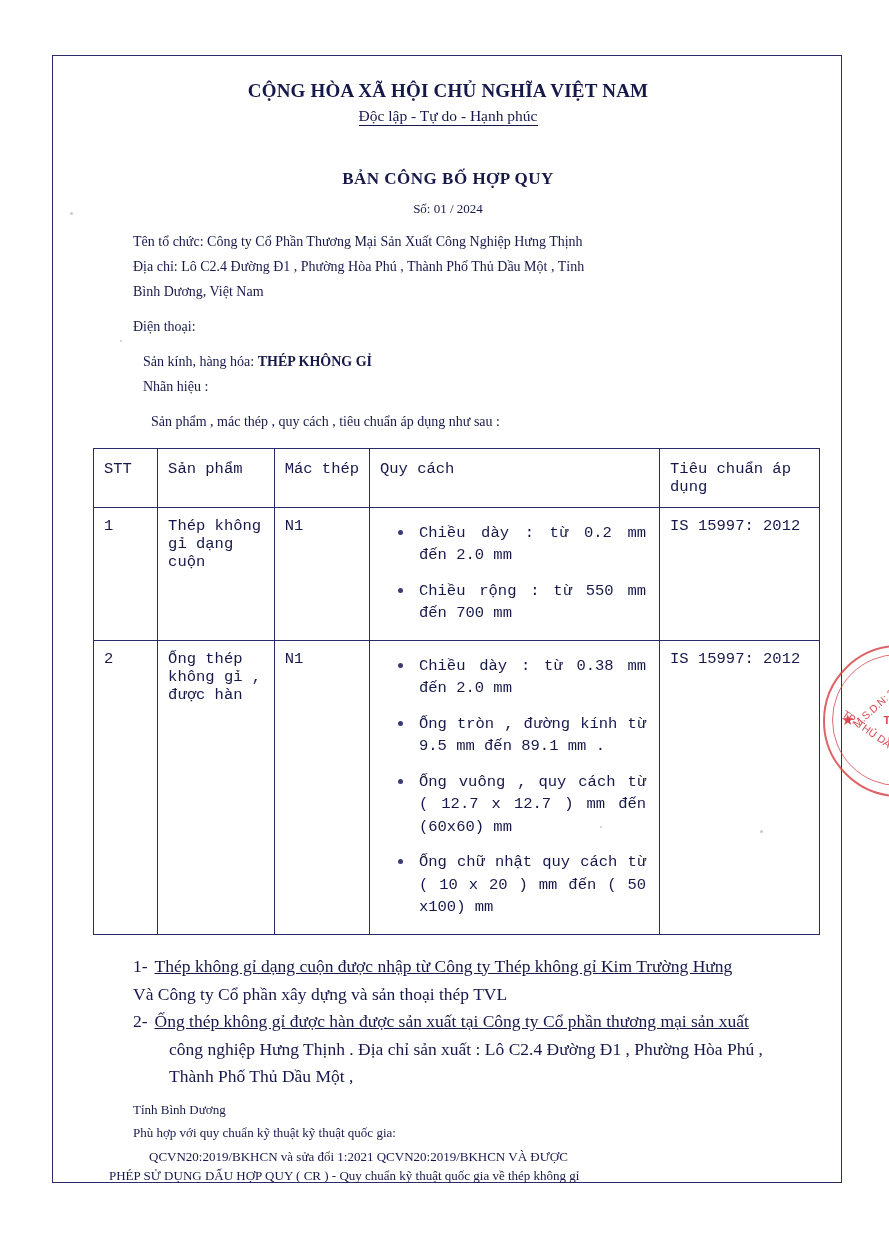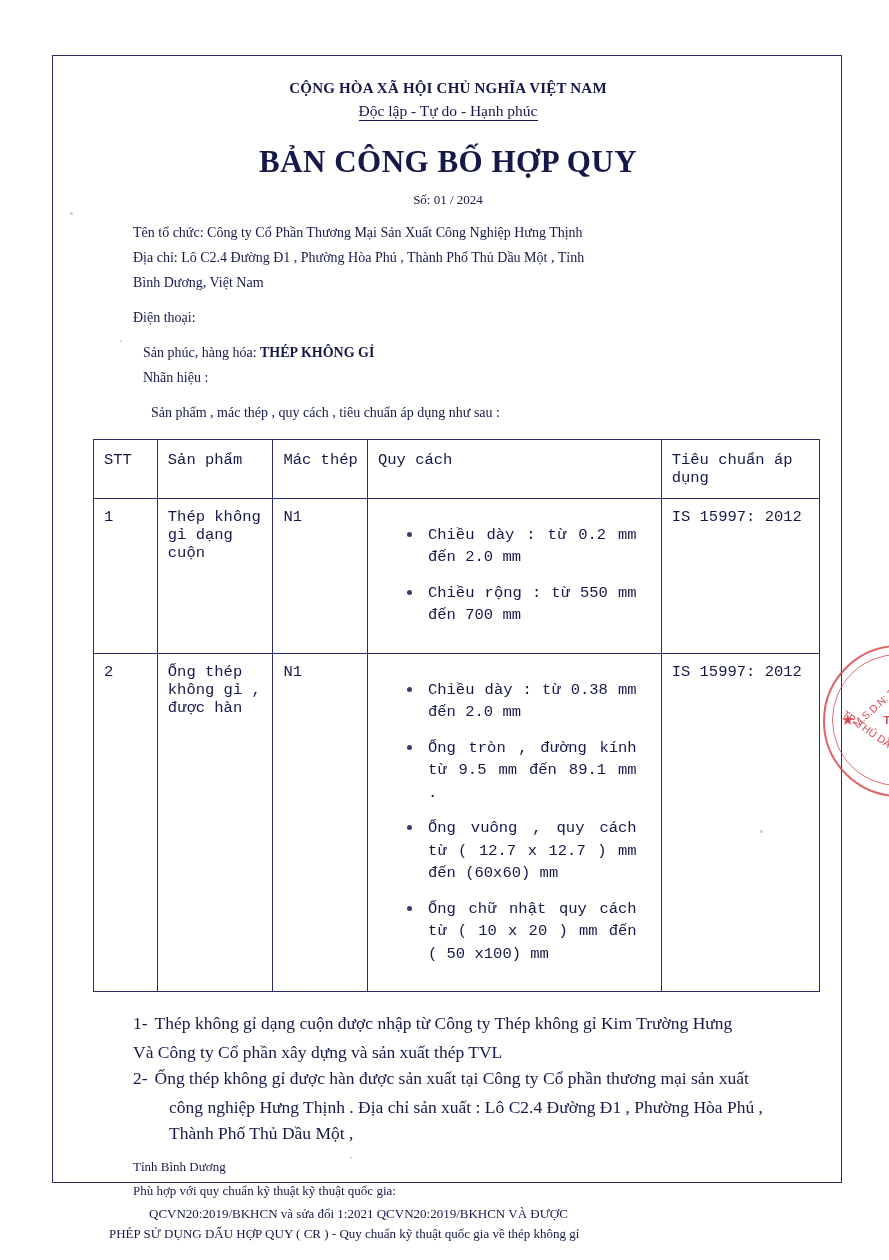--- a/index.html
+++ b/index.html
@@ -29,37 +29,37 @@
     left: 0;
     top: 0;
     width: 790px;
     padding: 18px 30px 0 30px;
     box-sizing: border-box;
   }
   .center { text-align: center; }
 
   .nat-title {
     font-weight: bold;
-    font-size: 15px;
+    font-size: 19px;
     letter-spacing: 0.2px;
     margin-top: 6px;
   }
   .nat-sub {
     font-weight: normal;
     font-size: 15.5px;
     margin-top: 5px;
   }
   .nat-sub span.u {
     border-bottom: 1.3px solid #16184a;
     padding-bottom: 1px;
   }
   .doc-title {
     font-weight: bold;
-    font-size: 31px;
-    margin-top: 24px;
+    font-size: 17px;
+    margin-top: 44px;
     letter-spacing: 0.5px;
   }
   .doc-no {
     font-size: 13px;
     margin-top: 12px;
   }
   .para {
     font-size: 14px;
     line-height: 1.5;
     margin-top: 14px;
@@ -86,21 +86,21 @@
   }
   table.spec th { padding-top: 11px; padding-bottom: 11px; }
   .c-stt { width: 52px; text-align: center; }
   .c-sp  { width: 118px; }
   .c-mac { width: 92px; text-align: center; }
   .c-qc  { width: 336px; }
   .c-tc  { width: 175px; }
   td.c-stt, td.c-mac { text-align: center; }
   td.c-sp { text-align: justify; }
   .qc-list {
-    margin: 16px;
+    margin: 5px;
     padding: 0 0 0 34px;
     list-style: none;
   }
   .qc-list li {
     position: relative;
     margin-bottom: 13px;
     line-height: 1.45;
     text-align: justify;
   }
   .qc-list li:last-child { margin-bottom: 2px; }
@@ -120,21 +120,21 @@
     padding-left: 50px;
     padding-right: 18px;
     font-size: 17.5px;
     line-height: 1.52;
   }
   .note-item {
     display: flex;
     margin-bottom: 2px;
   }
   .note-num { white-space: nowrap; margin-right: 7px; }
-  .note-body { flex: 1; text-align: justify; }
+  .note-body { flex: 1; text-align: justify; text-decoration: underline; }
   .note-cont { padding-left: 0; }
   .note-ind { padding-left: 36px; }
 
   .tail {
     padding-left: 50px;
     padding-right: 16px;
     font-size: 13px;
     line-height: 1.5;
   }
   .tail .j { text-align: justify; padding-left: 16px; }
@@ -224,21 +224,21 @@
 
     <div class="center doc-title">BẢN CÔNG BỐ HỢP QUY</div>
     <div class="center doc-no">Số: 01 / 2024</div>
 
     <div class="para">Tên tổ chức: Công ty Cổ Phần Thương Mại Sản Xuất Công Nghiệp Hưng Thịnh</div>
     <div class="para tight">Địa chỉ: Lô C2.4 Đường Đ1 , Phường Hòa Phú , Thành Phố Thủ Dầu Một , Tỉnh</div>
     <div class="para tight" style="padding-left:50px">Bình Dương, Việt Nam</div>
     <div class="para">Điện thoại:</div>
 
     <div class="para ind">
-      <span>Sản phúc, hàng hóa: </span><b>THÉP KHÔNG GỈ</b>
+      <span>Sản kính, hàng hóa: </span><b>THÉP KHÔNG GỈ</b>
     </div>
     <div class="para ind tight">Nhãn hiệu :</div>
     <div class="para" style="padding-left:68px">Sản phẩm , mác thép , quy cách , tiêu chuẩn áp dụng như sau :</div>
 
     <table class="spec">
       <thead>
         <tr>
           <th class="c-stt">STT</th>
           <th class="c-sp">Sản phẩm</th>
           <th class="c-mac">Mác thép</th>
@@ -274,21 +274,21 @@
           <td class="c-tc">IS 15997: 2012</td>
         </tr>
       </tbody>
     </table>
 
     <div class="notes">
       <div class="note-item">
         <span class="note-num">1-</span>
         <span class="note-body">Thép không gỉ dạng cuộn được nhập từ Công ty Thép không gỉ Kim Trường Hưng</span>
       </div>
-      <div class="note-cont">Và Công ty Cổ phần xây dựng và sản xuất thép TVL</div>
+      <div class="note-cont">Và Công ty Cổ phần xây dựng và sản thoại thép TVL</div>
       <div class="note-item">
         <span class="note-num">2-</span>
         <span class="note-body">Ống thép không gỉ được hàn được sản xuất tại Công ty Cổ phần thương mại sản xuất</span>
       </div>
       <div class="note-ind">công nghiệp Hưng Thịnh . Địa chỉ sản xuất : Lô C2.4 Đường Đ1 , Phường Hòa Phú ,</div>
       <div class="note-ind">Thành Phố Thủ Dầu Một ,</div>
     </div>
 
     <div class="tail" style="margin-top:10px">
       <div>Tỉnh Bình Dương</div>

